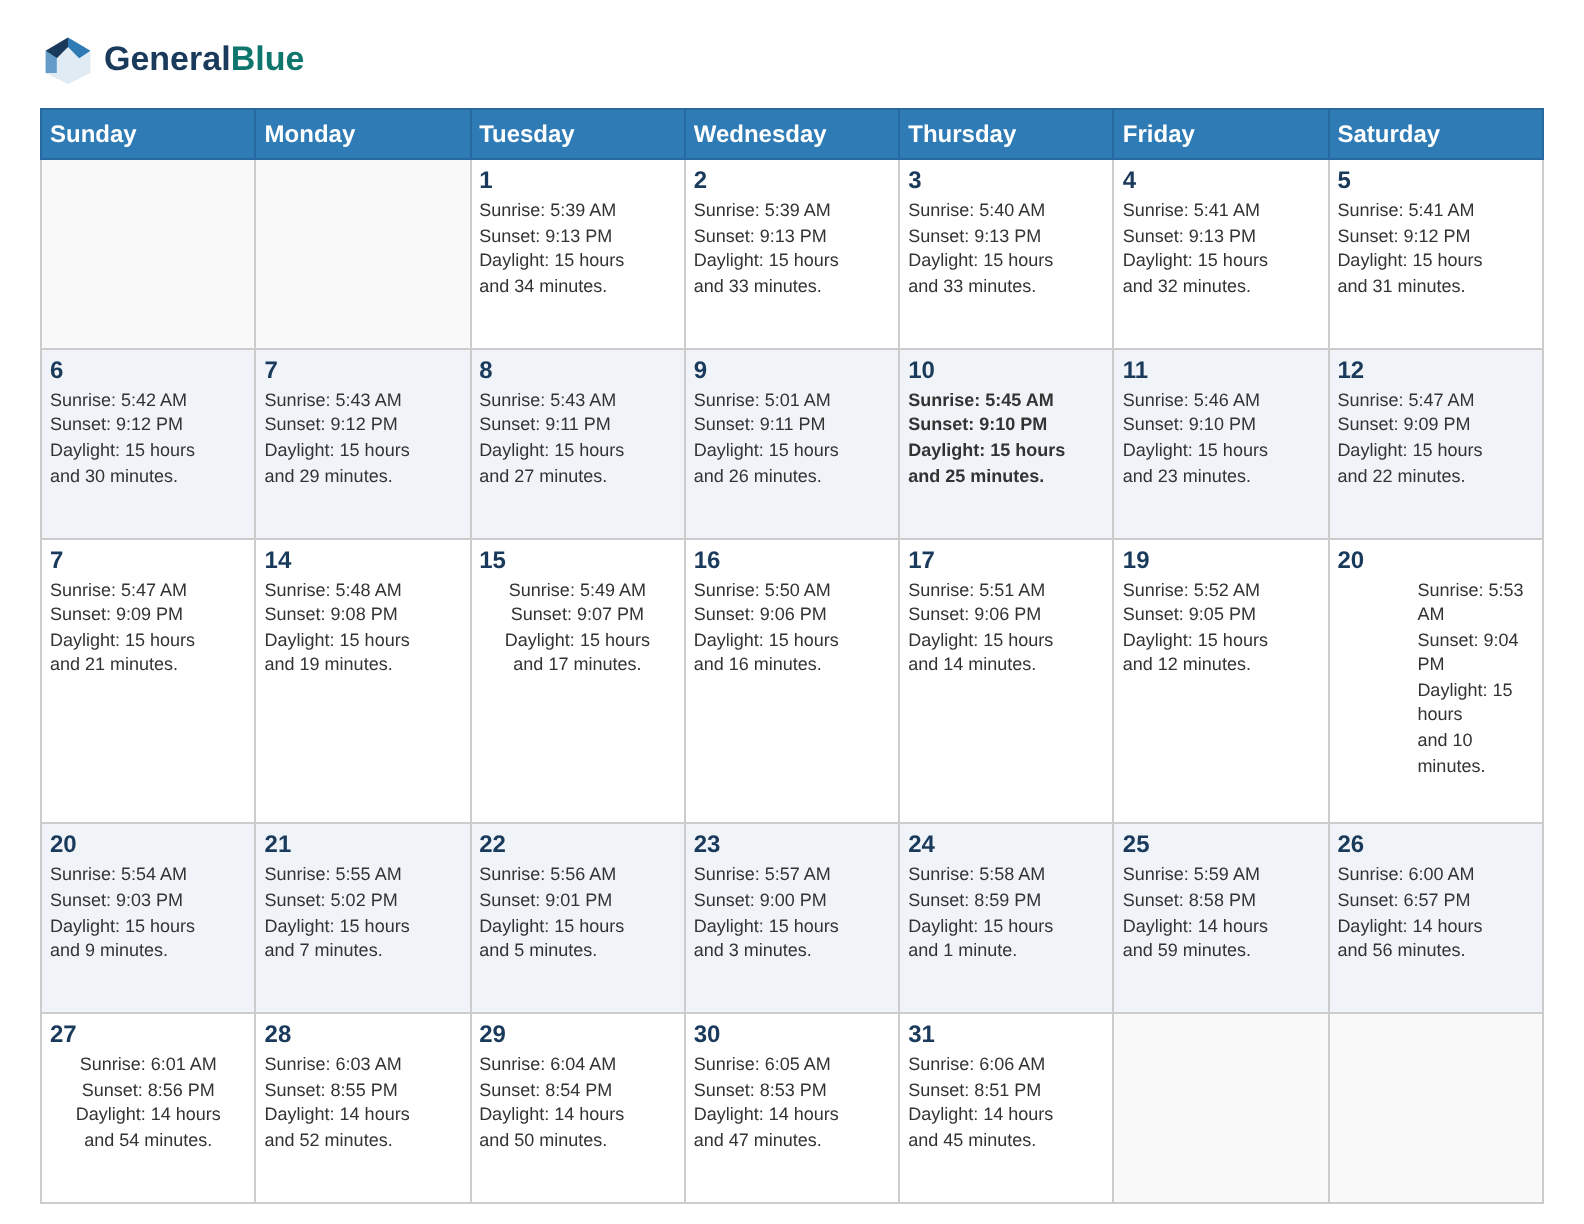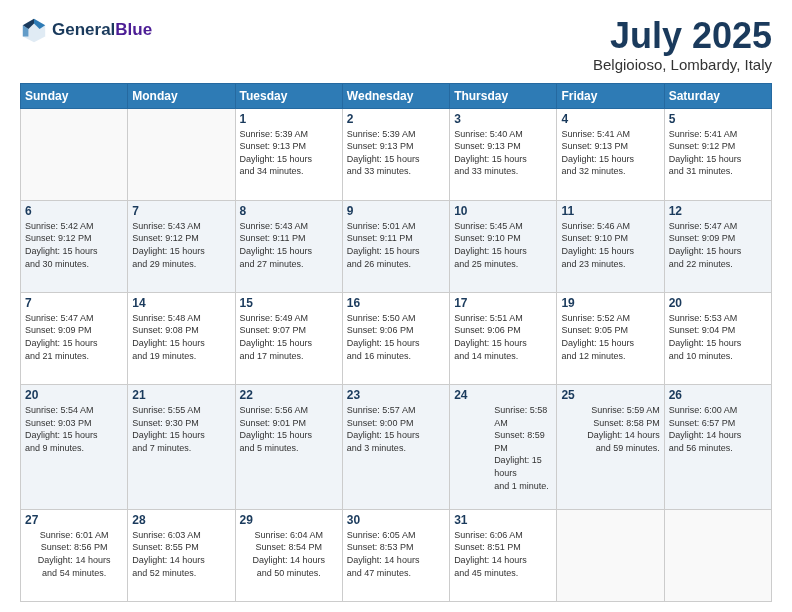--- a/index.html
+++ b/index.html
@@ -95,26 +95,22 @@
 <div class="page">
   <div class="header">
     <div class="logo">
       <svg class="logo-icon" viewBox="0 0 30 30">
         <polygon points="15,3 27,10 27,22 15,28 3,22 3,10" fill="#2e7bb5" opacity="0.15"></polygon>
         <polygon points="15,3 27,10 21,14 15,8" fill="#2e7bb5"></polygon>
         <polygon points="15,3 15,8 9,14 3,10" fill="#1a3a5c"></polygon>
         <polygon points="3,10 9,14 9,22 3,22" fill="#2e7bb5" opacity="0.7"></polygon>
       </svg>
       <div>
-        <div style="font-size:17px;font-weight:bold;color:#1a3a5c;line-height:1.1;">General<span style="color:#4c1d95;">Blue</span></div>
+        <div style="font-size:17px;font-weight:bold;color:#1a3a5c;line-height:1.1;">General<span style="color:#0f766e;">Blue</span></div>
       </div>
-    </div>
-    <div class="title-block">
-      <div class="month-title">July 2025</div>
-      <div class="subtitle">Belgioioso, Lombardy, Italy</div>
     </div>
   </div>
 
   <table class="calendar">
     <thead>
       <tr>
       <th>Sunday</th>
           <th>Monday</th>
           <th>Tuesday</th>
           <th>Wednesday</th>
@@ -187,21 +183,21 @@
           </td>
           <td>
             <span class="day-num">9</span>
             <div class="day-info" style="white-space: pre-line;">Sunrise: 5:01 AM
 Sunset: 9:11 PM
 Daylight: 15 hours
 and 26 minutes.</div>
           </td>
           <td>
             <span class="day-num">10</span>
-            <div class="day-info" style="white-space: pre-line;">Sunrise: 5:45 AM
+            <div class="day-info" style="white-space: pre-line; font-weight: bold;">Sunrise: 5:45 AM
 Sunset: 9:10 PM
 Daylight: 15 hours
 and 25 minutes.</div>
           </td>
           <td>
             <span class="day-num">11</span>
             <div class="day-info" style="white-space: pre-line;">Sunrise: 5:46 AM
 Sunset: 9:10 PM
 Daylight: 15 hours
 and 23 minutes.</div>
@@ -224,21 +220,21 @@
           </td>
           <td>
             <span class="day-num">14</span>
             <div class="day-info" style="white-space: pre-line;">Sunrise: 5:48 AM
 Sunset: 9:08 PM
 Daylight: 15 hours
 and 19 minutes.</div>
           </td>
           <td>
             <span class="day-num">15</span>
-            <div class="day-info" style="white-space: pre-line;">Sunrise: 5:49 AM
+            <div class="day-info" style="white-space: pre-line; text-align: center;">Sunrise: 5:49 AM
 Sunset: 9:07 PM
 Daylight: 15 hours
 and 17 minutes.</div>
           </td>
           <td>
             <span class="day-num">16</span>
             <div class="day-info" style="white-space: pre-line;">Sunrise: 5:50 AM
 Sunset: 9:06 PM
 Daylight: 15 hours
 and 16 minutes.</div>
@@ -252,65 +248,65 @@
           </td>
           <td>
             <span class="day-num">19</span>
             <div class="day-info" style="white-space: pre-line;">Sunrise: 5:52 AM
 Sunset: 9:05 PM
 Daylight: 15 hours
 and 12 minutes.</div>
           </td>
           <td>
             <span class="day-num">20</span>
-            <div class="day-info" style="white-space: pre-line;">Sunrise: 5:53 AM
+            <div class="day-info" style="white-space: pre-line; margin-left: 40px;">Sunrise: 5:53 AM
 Sunset: 9:04 PM
 Daylight: 15 hours
 and 10 minutes.</div>
           </td>
         </tr>
         <tr class="stripe-row">
           <td>
             <span class="day-num">20</span>
             <div class="day-info" style="white-space: pre-line;">Sunrise: 5:54 AM
 Sunset: 9:03 PM
 Daylight: 15 hours
 and 9 minutes.</div>
           </td>
           <td>
             <span class="day-num">21</span>
             <div class="day-info" style="white-space: pre-line;">Sunrise: 5:55 AM
-Sunset: 9:30 PM
+Sunset: 5:02 PM
 Daylight: 15 hours
 and 7 minutes.</div>
           </td>
           <td>
             <span class="day-num">22</span>
             <div class="day-info" style="white-space: pre-line;">Sunrise: 5:56 AM
 Sunset: 9:01 PM
 Daylight: 15 hours
 and 5 minutes.</div>
           </td>
           <td>
             <span class="day-num">23</span>
             <div class="day-info" style="white-space: pre-line;">Sunrise: 5:57 AM
 Sunset: 9:00 PM
 Daylight: 15 hours
 and 3 minutes.</div>
           </td>
           <td>
             <span class="day-num">24</span>
-            <div class="day-info" style="white-space: pre-line; margin-left: 40px;">Sunrise: 5:58 AM
+            <div class="day-info" style="white-space: pre-line;">Sunrise: 5:58 AM
 Sunset: 8:59 PM
 Daylight: 15 hours
 and 1 minute.</div>
           </td>
           <td>
             <span class="day-num">25</span>
-            <div class="day-info" style="white-space: pre-line; text-align: right;">Sunrise: 5:59 AM
+            <div class="day-info" style="white-space: pre-line;">Sunrise: 5:59 AM
 Sunset: 8:58 PM
 Daylight: 14 hours
 and 59 minutes.</div>
           </td>
           <td>
             <span class="day-num">26</span>
             <div class="day-info" style="white-space: pre-line;">Sunrise: 6:00 AM
 Sunset: 6:57 PM
 Daylight: 14 hours
 and 56 minutes.</div>
@@ -326,21 +322,21 @@
           </td>
           <td>
             <span class="day-num">28</span>
             <div class="day-info" style="white-space: pre-line;">Sunrise: 6:03 AM
 Sunset: 8:55 PM
 Daylight: 14 hours
 and 52 minutes.</div>
           </td>
           <td>
             <span class="day-num">29</span>
-            <div class="day-info" style="white-space: pre-line; text-align: center;">Sunrise: 6:04 AM
+            <div class="day-info" style="white-space: pre-line;">Sunrise: 6:04 AM
 Sunset: 8:54 PM
 Daylight: 14 hours
 and 50 minutes.</div>
           </td>
           <td>
             <span class="day-num">30</span>
             <div class="day-info" style="white-space: pre-line;">Sunrise: 6:05 AM
 Sunset: 8:53 PM
 Daylight: 14 hours
 and 47 minutes.</div>

